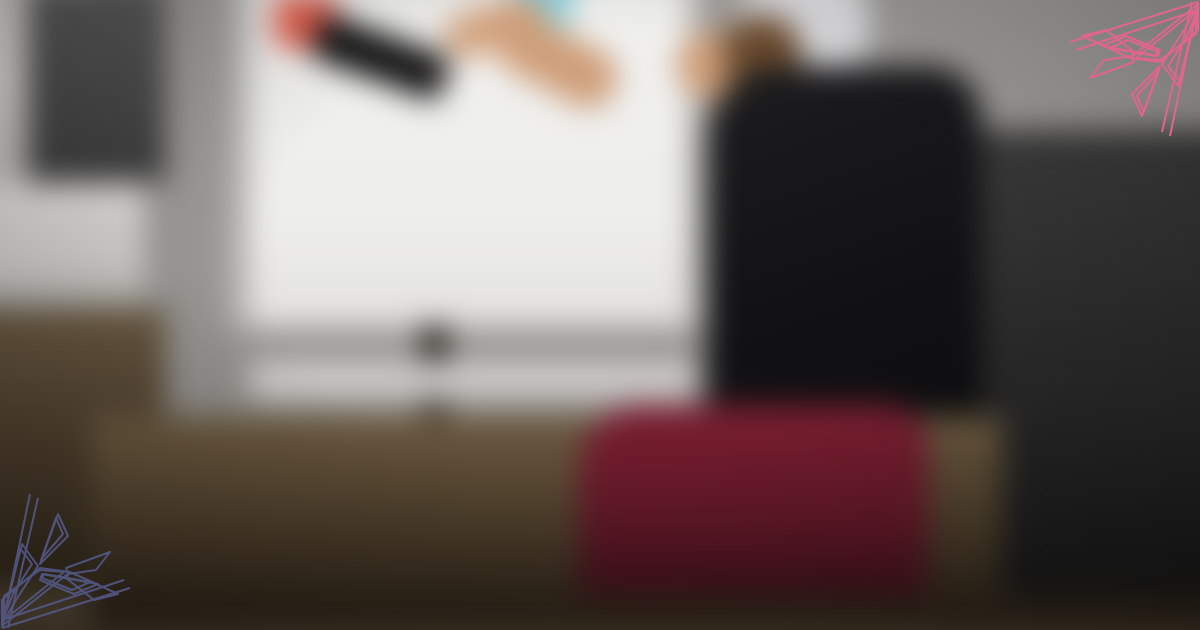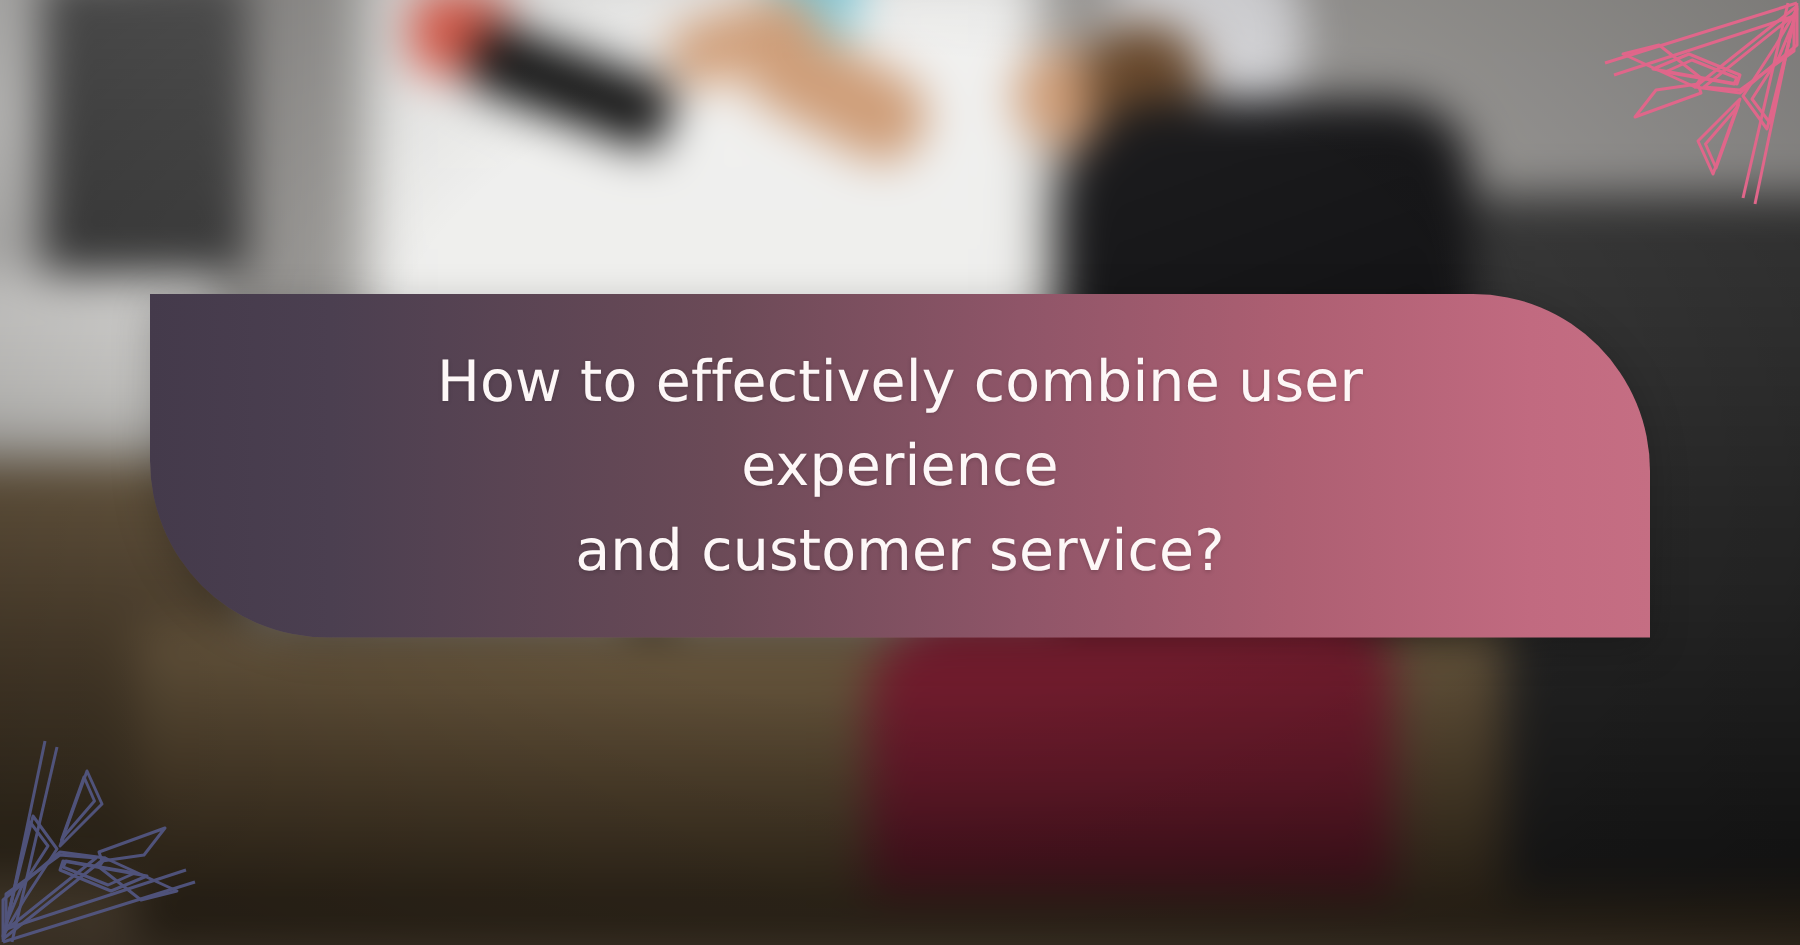--- a/index.html
+++ b/index.html
@@ -286,20 +286,14 @@
       <path d="M41 70 L56 28 L63 44 L44 66 Z"></path>
       <path d="M70 82 L118 104 L94 110 L66 88 Z"></path>
       <path d="M66 78 L110 62 L96 80 L68 84 Z"></path>
       <path d="M2 138 L130 98"></path>
       <path d="M2 130 L124 90"></path>
       <path d="M2 138 L30 4"></path>
       <path d="M8 138 L38 8"></path>
     </g>
   </svg>
 
-  <div class="banner">
-    <div class="banner-text">
-      <span>How to effectively combine user experience</span><br>
-      <span>and customer service?</span>
-    </div>
-  </div>
 
 </div>
 
 </body></html>

